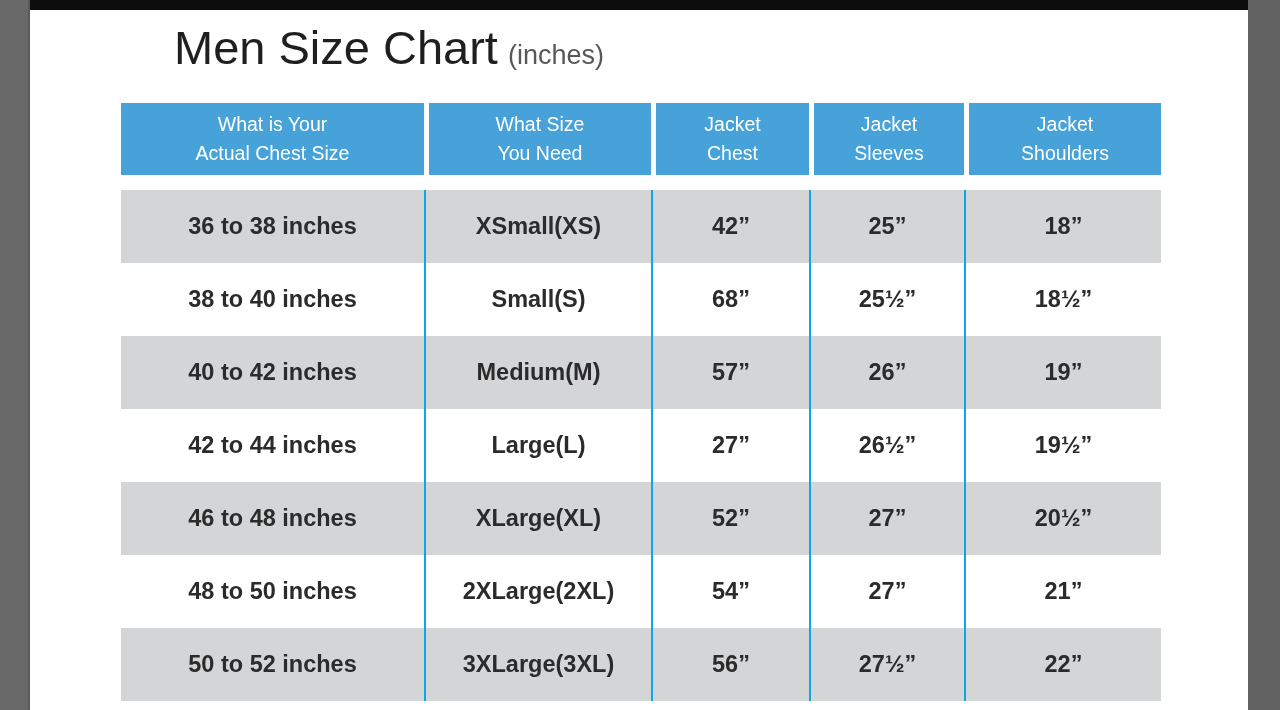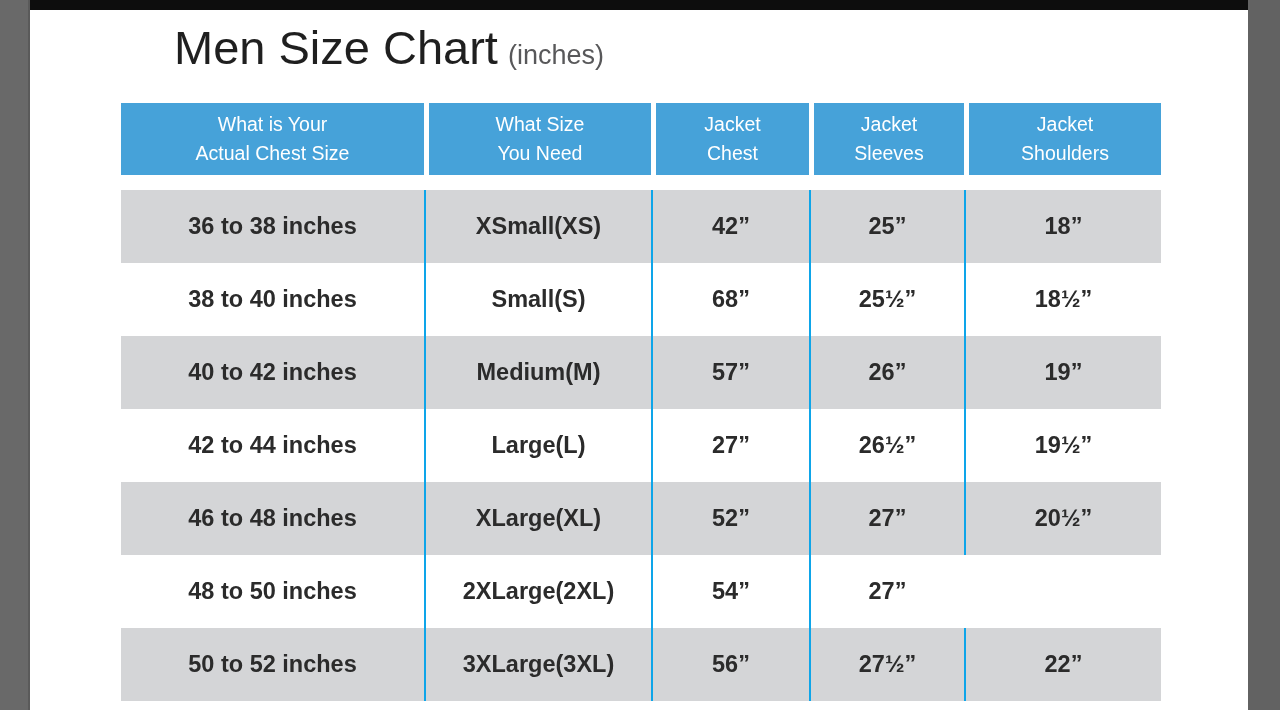--- a/index.html
+++ b/index.html
@@ -154,20 +154,21 @@
       <div class="body-cell">52”</div>
       <div class="body-cell">27”</div>
       <div class="body-cell">20½”</div>
     </div>
 
     <div class="body-row">
       <div class="body-cell">48 to 50 inches</div>
       <div class="body-cell">2XLarge(2XL)</div>
       <div class="body-cell">54”</div>
       <div class="body-cell">27”</div>
+      <div class="body-cell">21”</div>
     </div>
 
     <div class="body-row shaded">
       <div class="body-cell">50 to 52 inches</div>
       <div class="body-cell">3XLarge(3XL)</div>
       <div class="body-cell">56”</div>
       <div class="body-cell">27½”</div>
       <div class="body-cell">22”</div>
     </div>
 

